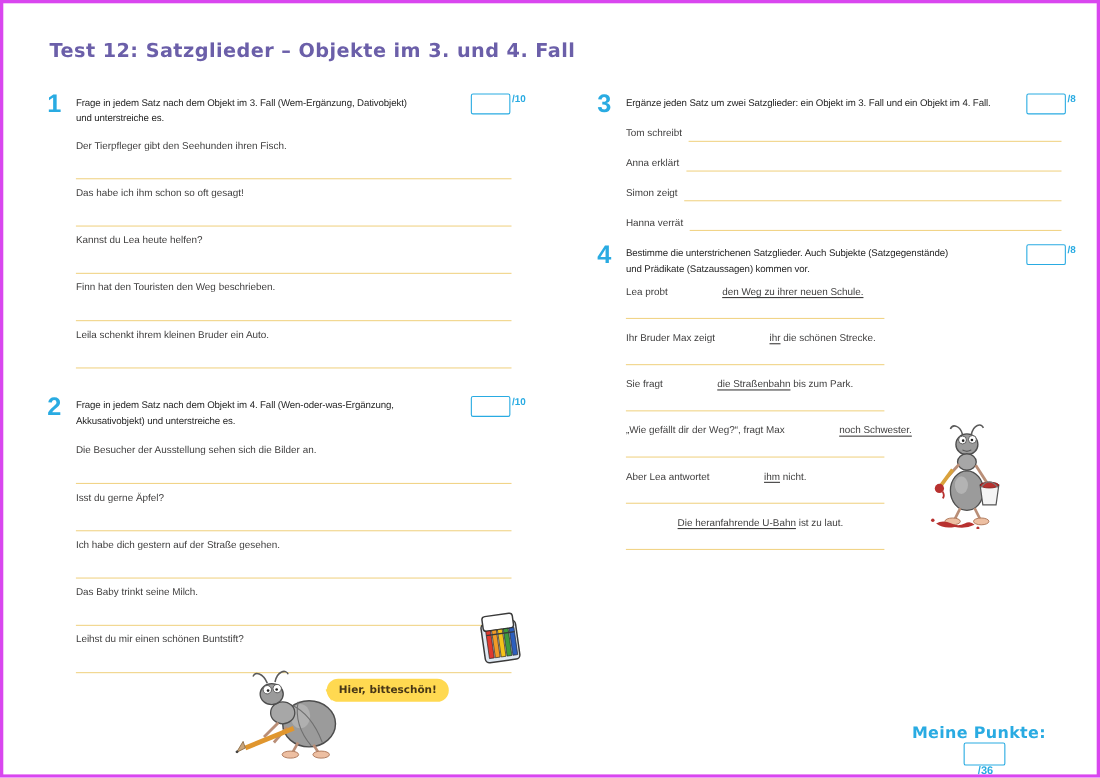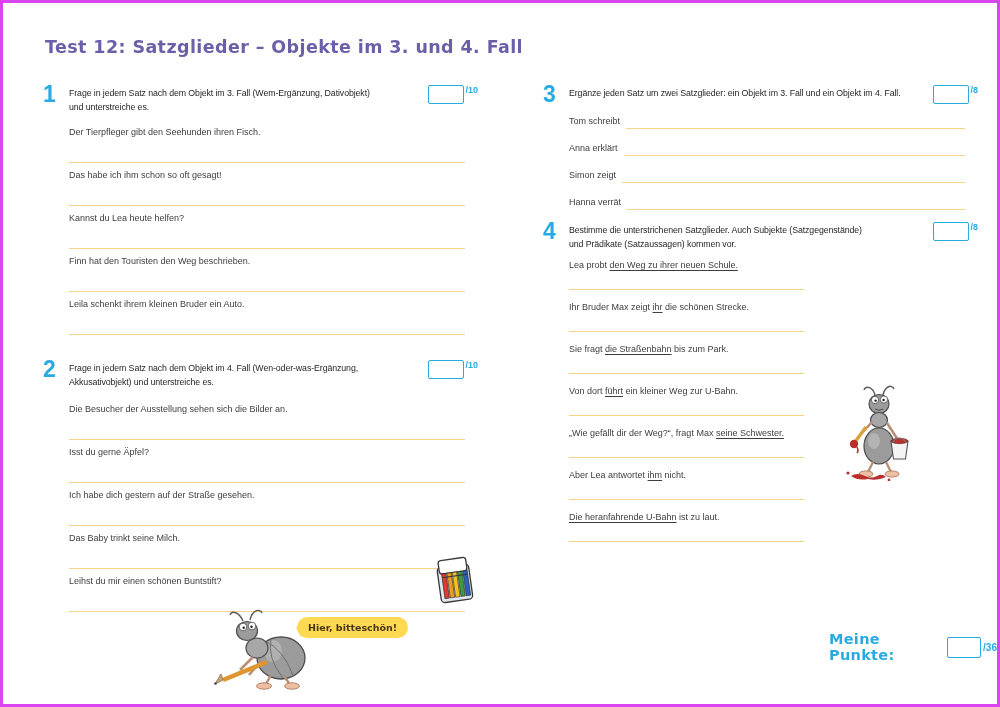--- a/index.html
+++ b/index.html
@@ -21,28 +21,28 @@
         background:#fff;display:inline-block;}
   .smax{font-size:9px;font-weight:bold;color:#29abe2;margin-left:1px;}
   .ex-1 .items{margin-top:12px;}
   .ex-2 .items{margin-top:14px;}
   .ex-3 .items{margin-top:15px;}
   .ex-4 .items{margin-top:8px;}
   .item{position:relative;}
   .i43{height:43px;}
   .i42{height:42px;}
   .sentence{margin:0;font-size:9px;line-height:12px;color:#3f3e3e;}
-  .u{text-decoration:underline;text-underline-offset:2px;}
+  .u{text-decoration:underline;text-underline-offset:2px;margin-left:47px;}
   .wline{position:absolute;top:36px;left:0;right:0;border-bottom:1.5px solid #f1d488;}
   .i42 .wline{top:30px;right:auto;width:235px;}
   .row{height:27px;}
   .rowin{display:flex;align-items:flex-start;}
   .prefix{font-size:9px;line-height:12px;white-space:nowrap;}
   .iline{flex:1;margin-left:6px;height:13px;border-bottom:1.5px solid #f1d488;}
-  .footer{position:absolute;left:826px;top:628px;display:flex;align-items:center;}
+  .footer{position:absolute;left:826px;top:656px;display:flex;align-items:center;flex-direction:column;}
   .flabel{font-size:14.5px;font-weight:bold;color:#29abe2;margin-right:10px;
           font-family:"DejaVu Sans",sans-serif;letter-spacing:.3px;}
   .fbox{width:36px;height:19px;border:1.6px solid #29abe2;border-radius:2px;background:#fff;}
   .ftotal{font-size:10px;font-weight:bold;color:#29abe2;margin-left:2px;text-align:center;}
   .bubble{position:absolute;left:294px;top:614px;background:#ffd951;border-radius:12px;
           padding:5px 11px;font-size:9.5px;font-weight:bold;color:#473616;
           font-family:"DejaVu Sans",sans-serif;text-align:center;}
   .bubble:after{content:"";position:absolute;left:-9px;bottom:3px;width:0;height:0;
           border:8px solid transparent;border-right-color:#ffd951;transform:rotate(18deg);}
   .illus{position:absolute;}
@@ -176,25 +176,21 @@
           </div>
           <div class="item i42">
             <p class="sentence"><span>Ihr Bruder Max zeigt </span><span class="u">ihr</span><span> die schönen Strecke.</span></p>
             <div class="wline short"></div>
           </div>
           <div class="item i42">
             <p class="sentence"><span>Sie fragt </span><span class="u">die Straßenbahn</span><span> bis zum Park.</span></p>
             <div class="wline short"></div>
           </div>
           <div class="item i42">
-            <p class="sentence"><span>Von dort </span><span class="u">führt</span><span> ein kleiner Weg zur U-Bahn.</span></p>
-            <div class="wline short"></div>
-          </div>
-          <div class="item i42">
-            <p class="sentence"><span>„Wie gefällt dir der Weg?“, fragt Max </span><span class="u">seine Schwester.</span></p>
+            <p class="sentence"><span>„Wie gefällt dir der Weg?“, fragt Max </span><span class="u">noch Schwester.</span></p>
             <div class="wline short"></div>
           </div>
           <div class="item i42">
             <p class="sentence"><span>Aber Lea antwortet </span><span class="u">ihm</span><span> nicht.</span></p>
             <div class="wline short"></div>
           </div>
           <div class="item i42">
             <p class="sentence"><span class="u">Die heranfahrende U-Bahn</span><span> ist zu laut.</span></p>
             <div class="wline short"></div>
           </div>

